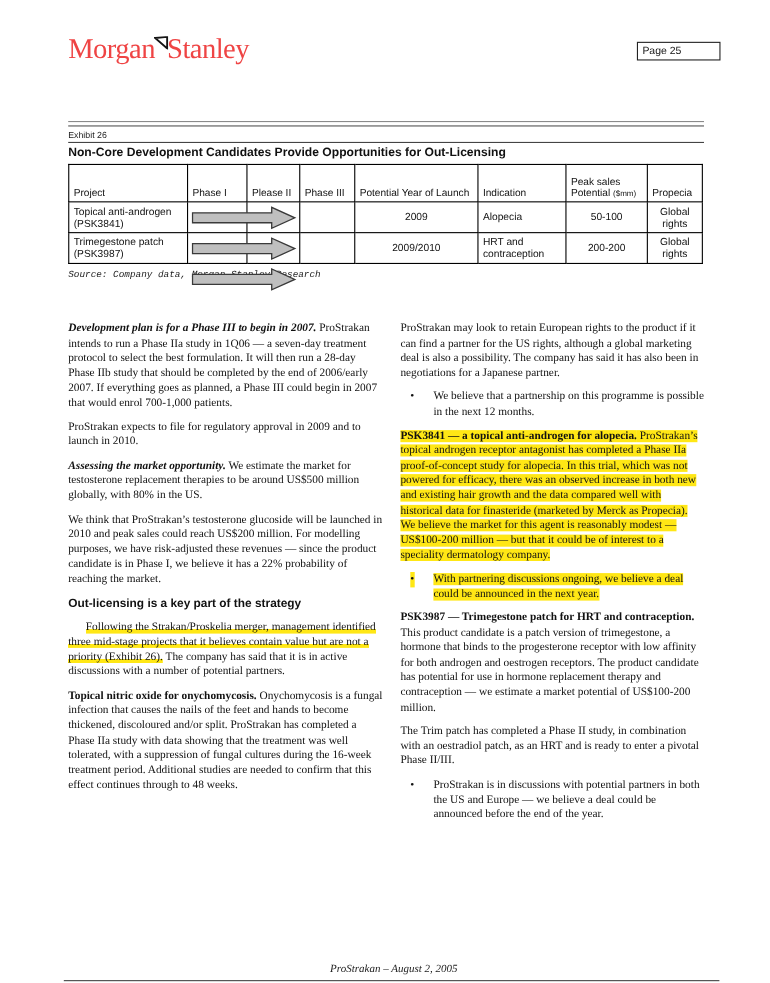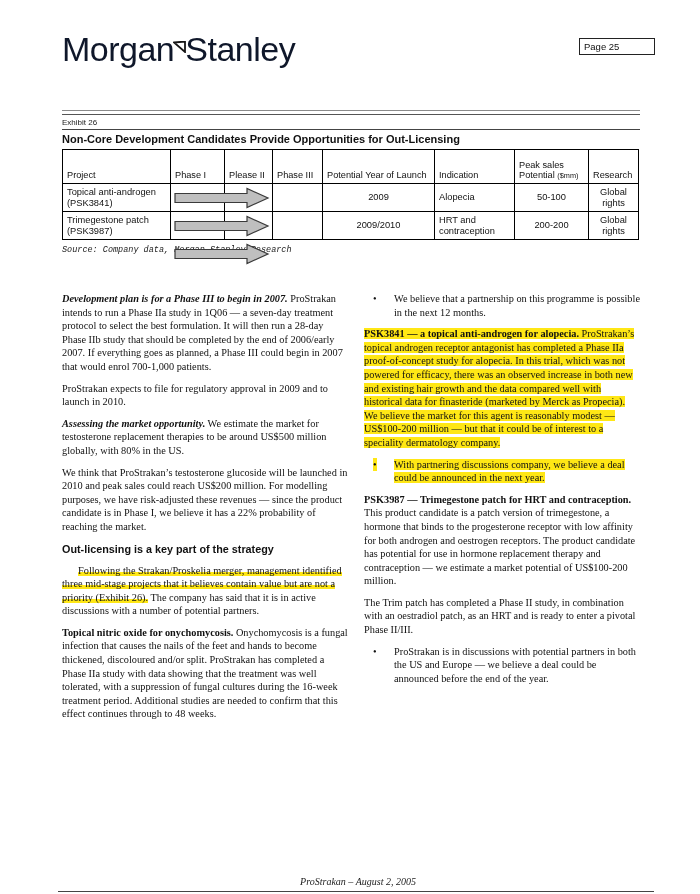--- a/index.html
+++ b/index.html
@@ -3,22 +3,22 @@
 <meta charset="utf-8">
 <style>
   html,body { margin:0; padding:0; background:#fff; }
   .page {
     position:relative; width:700px; height:894px; background:#fff;
     font-family:"Liberation Serif", serif; color:#111; overflow:hidden;
   }
 
   
   .hdr { position:absolute; top:30px; left:62px; right:45px; height:40px; }
-  .logo { font-family:Liberation Sans, sans-serif; font-size:34px; letter-spacing:-0.5px;
-          color:#0f172a; white-space:nowrap; }
+  .logo { font-family:Liberation Serif, serif; font-size:26px; letter-spacing:-0.5px;
+          color:#ef4444; white-space:nowrap; }
   .logo .flag { position:relative; top:-8px; margin:0 -1px; }
   .pagebox {
     position:absolute; top:8px; right:0; width:70px; height:15px;
     border:1.5px solid #222; font-family:"Liberation Sans", sans-serif;
     font-size:9.5px; line-height:15px; padding-left:4px; color:#111;
   }
 
   
   .exhibit { position:absolute; top:110px; left:62px; width:578px; }
   .rule-double { height:3px; border-top:1px solid #8a8a8a; border-bottom:1px solid #555; }
@@ -100,21 +100,21 @@
         </colgroup>
         <thead>
           <tr>
             <th>Project</th>
             <th class="c">Phase I</th>
             <th class="c">Please II</th>
             <th class="c">Phase III</th>
             <th class="nw">Potential Year of Launch</th>
             <th>Indication</th>
             <th><span>Peak sales</span><br><span>Potential </span><span class="mm">($mm)</span></th>
-            <th>Research</th>
+            <th>Propecia</th>
           </tr>
         </thead>
         <tbody>
           <tr>
             <td class="proj">Topical anti-androgen (PSK3841)</td>
             <td></td>
             <td></td>
             <td></td>
             <td class="c">2009</td>
             <td>Alopecia</td>
@@ -153,28 +153,29 @@
       <p><span class="bi">Development plan is for a Phase III to begin in 2007.</span><span> ProStrakan intends to run a Phase IIa study in 1Q06 — a seven-day treatment protocol to select the best formulation. It will then run a 28-day Phase IIb study that should be completed by the end of 2006/early 2007.  If everything goes as planned, a Phase III could begin in 2007 that would enrol 700-1,000 patients.</span></p>
       <p>ProStrakan expects to file for regulatory approval in 2009 and to launch in 2010.</p>
       <p><span class="bi">Assessing the market opportunity.</span><span>  We estimate the market for testosterone replacement therapies to be around US$500 million globally, with 80% in the US.</span></p>
       <p>We think that ProStrakan’s testosterone glucoside will be launched in 2010 and peak sales could reach US$200 million.  For modelling purposes, we have risk-adjusted these revenues — since the product candidate is in Phase I, we believe it has a 22% probability of reaching the market.</p>
       <p class="sanshead">Out-licensing is a key part of the strategy</p>
       <p><span class="hl-under">Following the Strakan/Proskelia merger, management identified three mid-stage projects that it believes contain value but are not a priority (Exhibit 26).</span><span>  The company has said that it is in active discussions with a number of potential partners.</span></p>
       <p><span class="b">Topical nitric oxide for onychomycosis.</span><span>  Onychomycosis is a fungal infection that causes the nails of the feet and hands to become thickened, discoloured and/or split. ProStrakan has completed a Phase IIa study with data showing that the treatment was well tolerated, with a suppression of fungal cultures during the 16-week treatment period.  Additional studies are needed to confirm that this effect continues through to 48 weeks.</span></p>
     </div>
 
     <div class="col">
+      <p>ProStrakan may look to retain European rights to the product if it can find a partner for the US rights, although a global marketing deal is also a possibility.  The company has said it has also been in negotiations for a Japanese partner.</p>
       <div class="bullet">
         <span class="dot"><span>•</span></span>
         <div class="btxt">We believe that a partnership on this programme is possible in the next 12 months.</div>
       </div>
       <p><span class="hl b">PSK3841 — a topical anti-androgen for alopecia.</span><span class="hl"> ProStrakan’s topical androgen receptor antagonist has completed a Phase IIa proof-of-concept study for alopecia. In this trial, which was not powered for efficacy, there was an observed increase in both new and existing hair growth and the data compared well with historical data for finasteride (marketed by Merck as Propecia).  We believe the market for this agent is reasonably modest — US$100-200 million — but that it could be of interest to a speciality dermatology company.</span></p>
       <div class="bullet">
         <span class="dot"><span class="hl">•</span></span>
-        <div class="btxt"><span class="hl">With partnering discussions company, we believe a deal could be announced in the next year.</span></div>
+        <div class="btxt"><span class="hl">With partnering discussions ongoing, we believe a deal could be announced in the next year.</span></div>
       </div>
       <p><span class="b">PSK3987 — Trimegestone patch for HRT and contraception.</span><span>  This product candidate is a patch version of trimegestone, a hormone that binds to the progesterone receptor with low affinity for both androgen and oestrogen receptors.  The product candidate has potential for use in hormone replacement therapy and contraception — we estimate a market potential of US$100-200 million.</span></p>
       <p>The Trim patch has completed a Phase II study, in combination with an oestradiol patch, as an HRT and is ready to enter a pivotal Phase II/III.</p>
       <div class="bullet">
         <span class="dot"><span>•</span></span>
         <div class="btxt">ProStrakan is in discussions with potential partners in both the US and Europe — we believe a deal could be announced before the end of the year.</div>
       </div>
     </div>
 
   </div>

